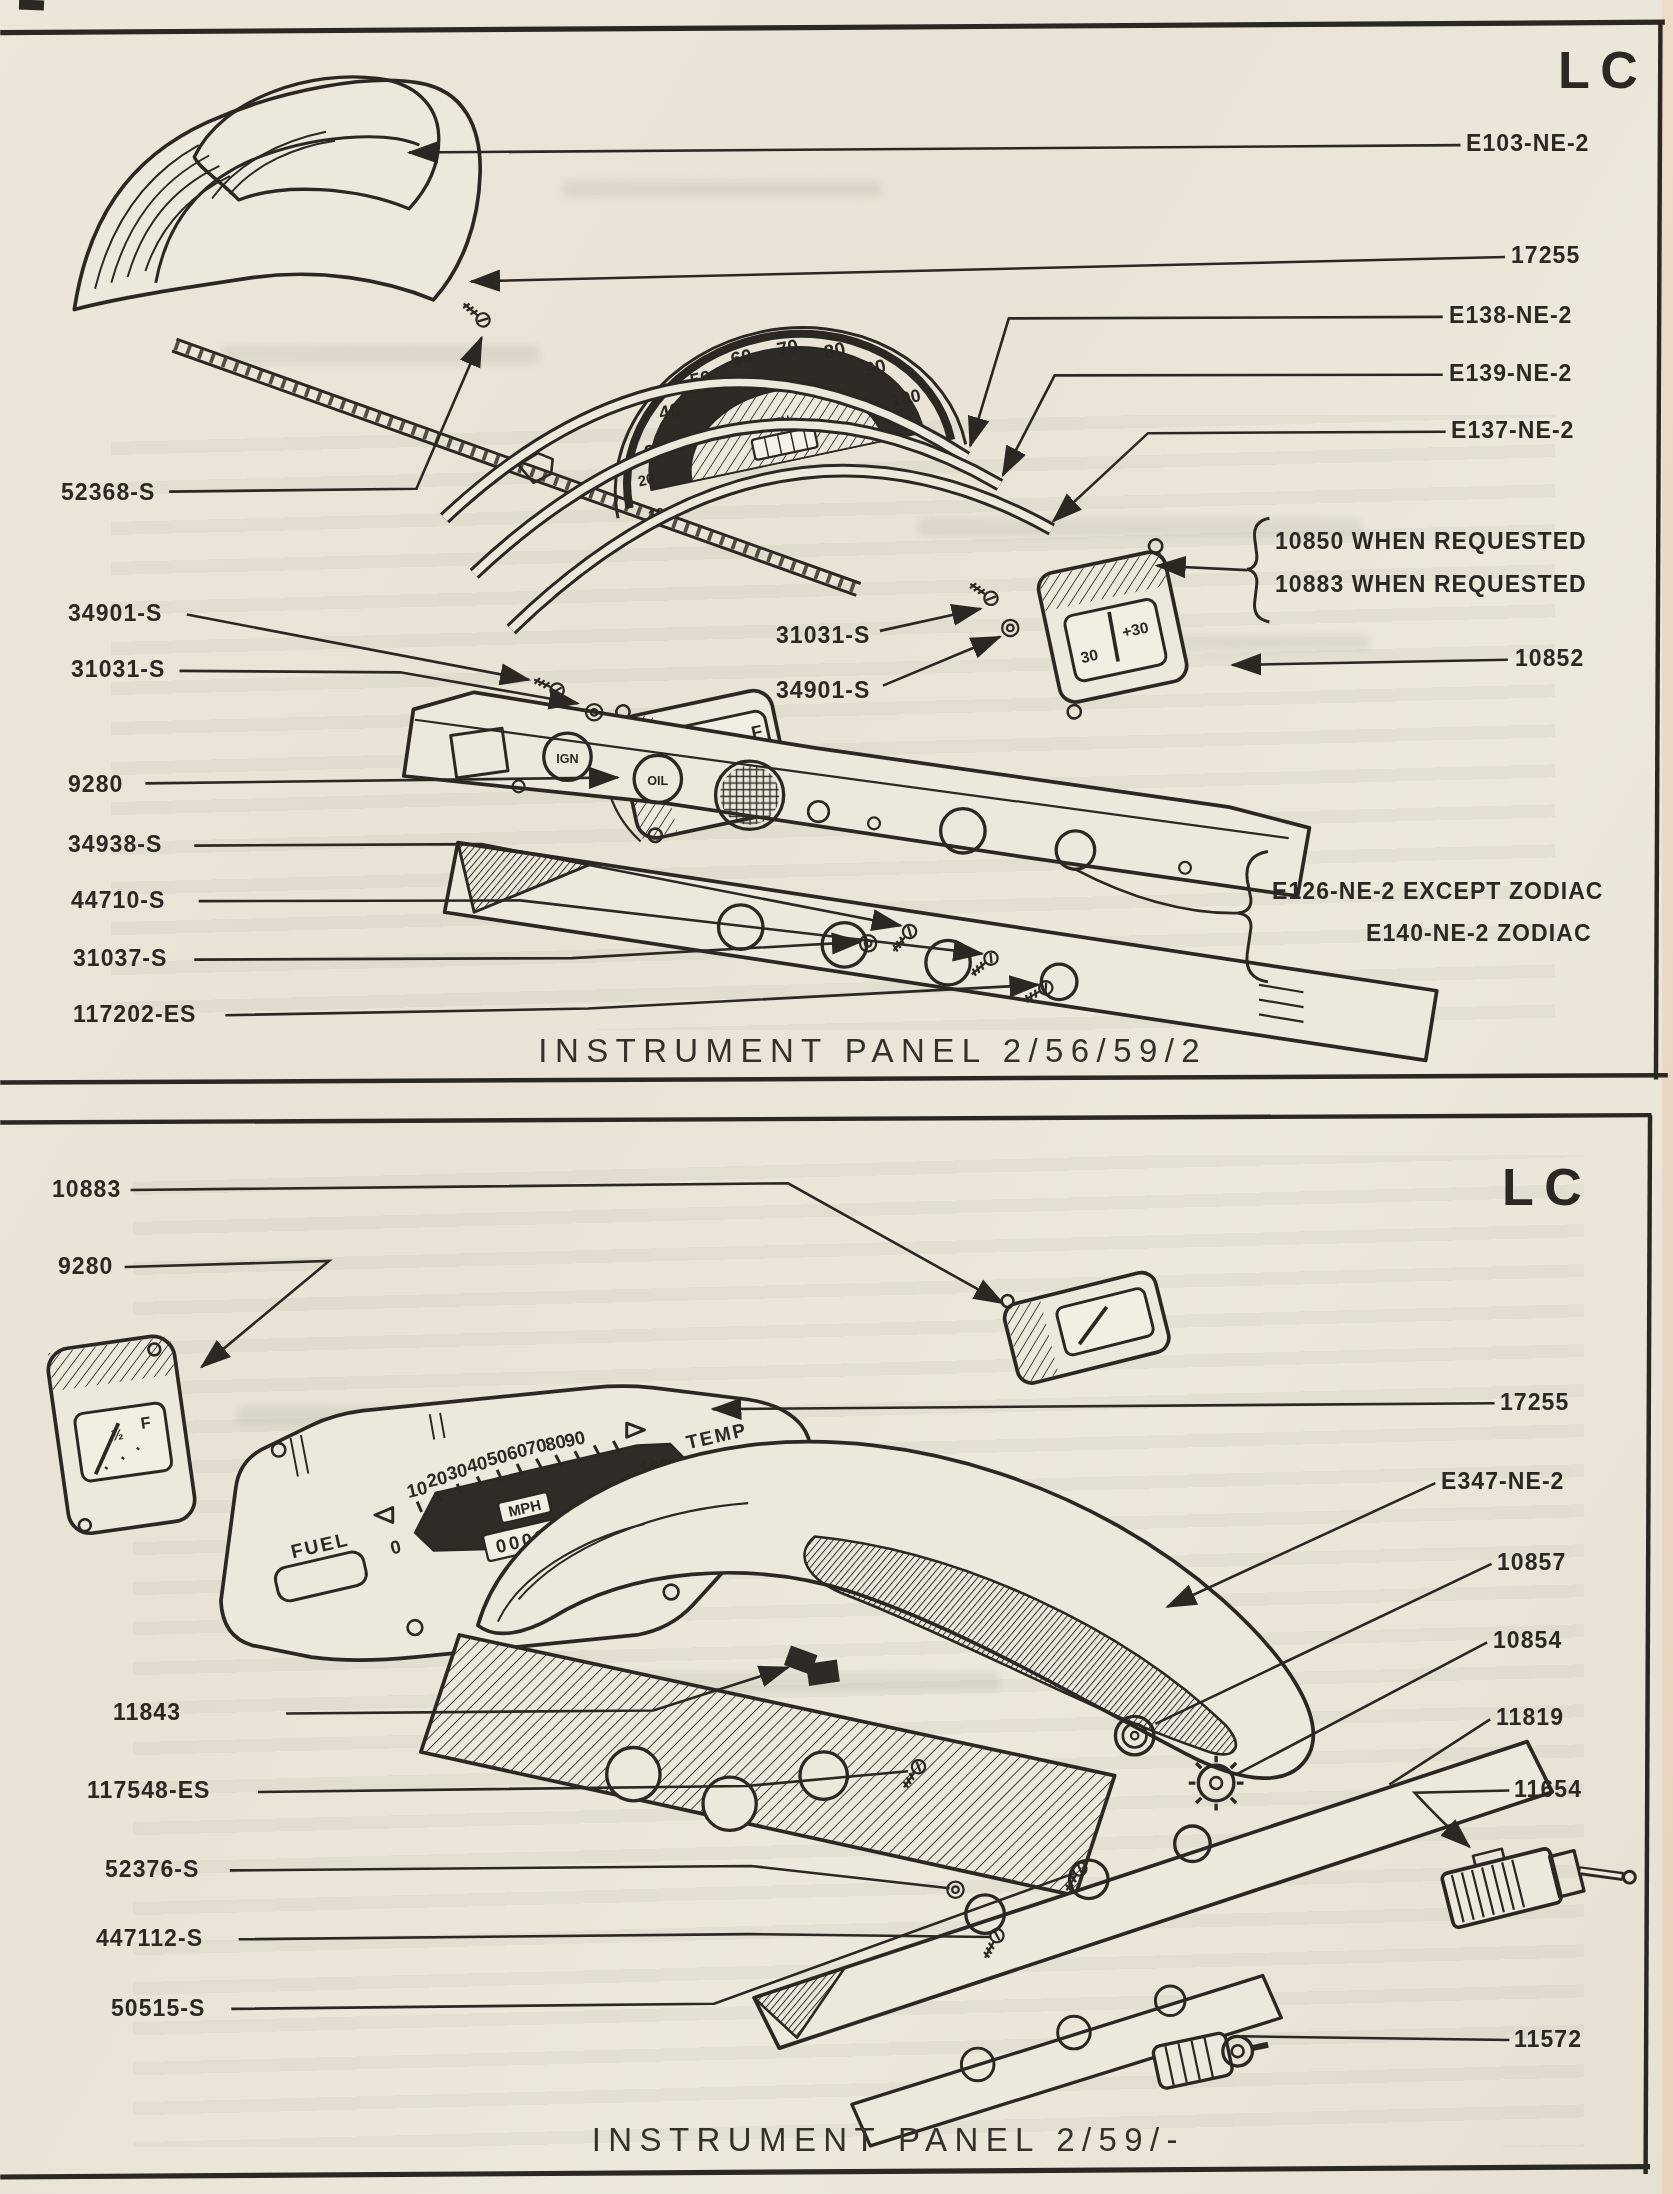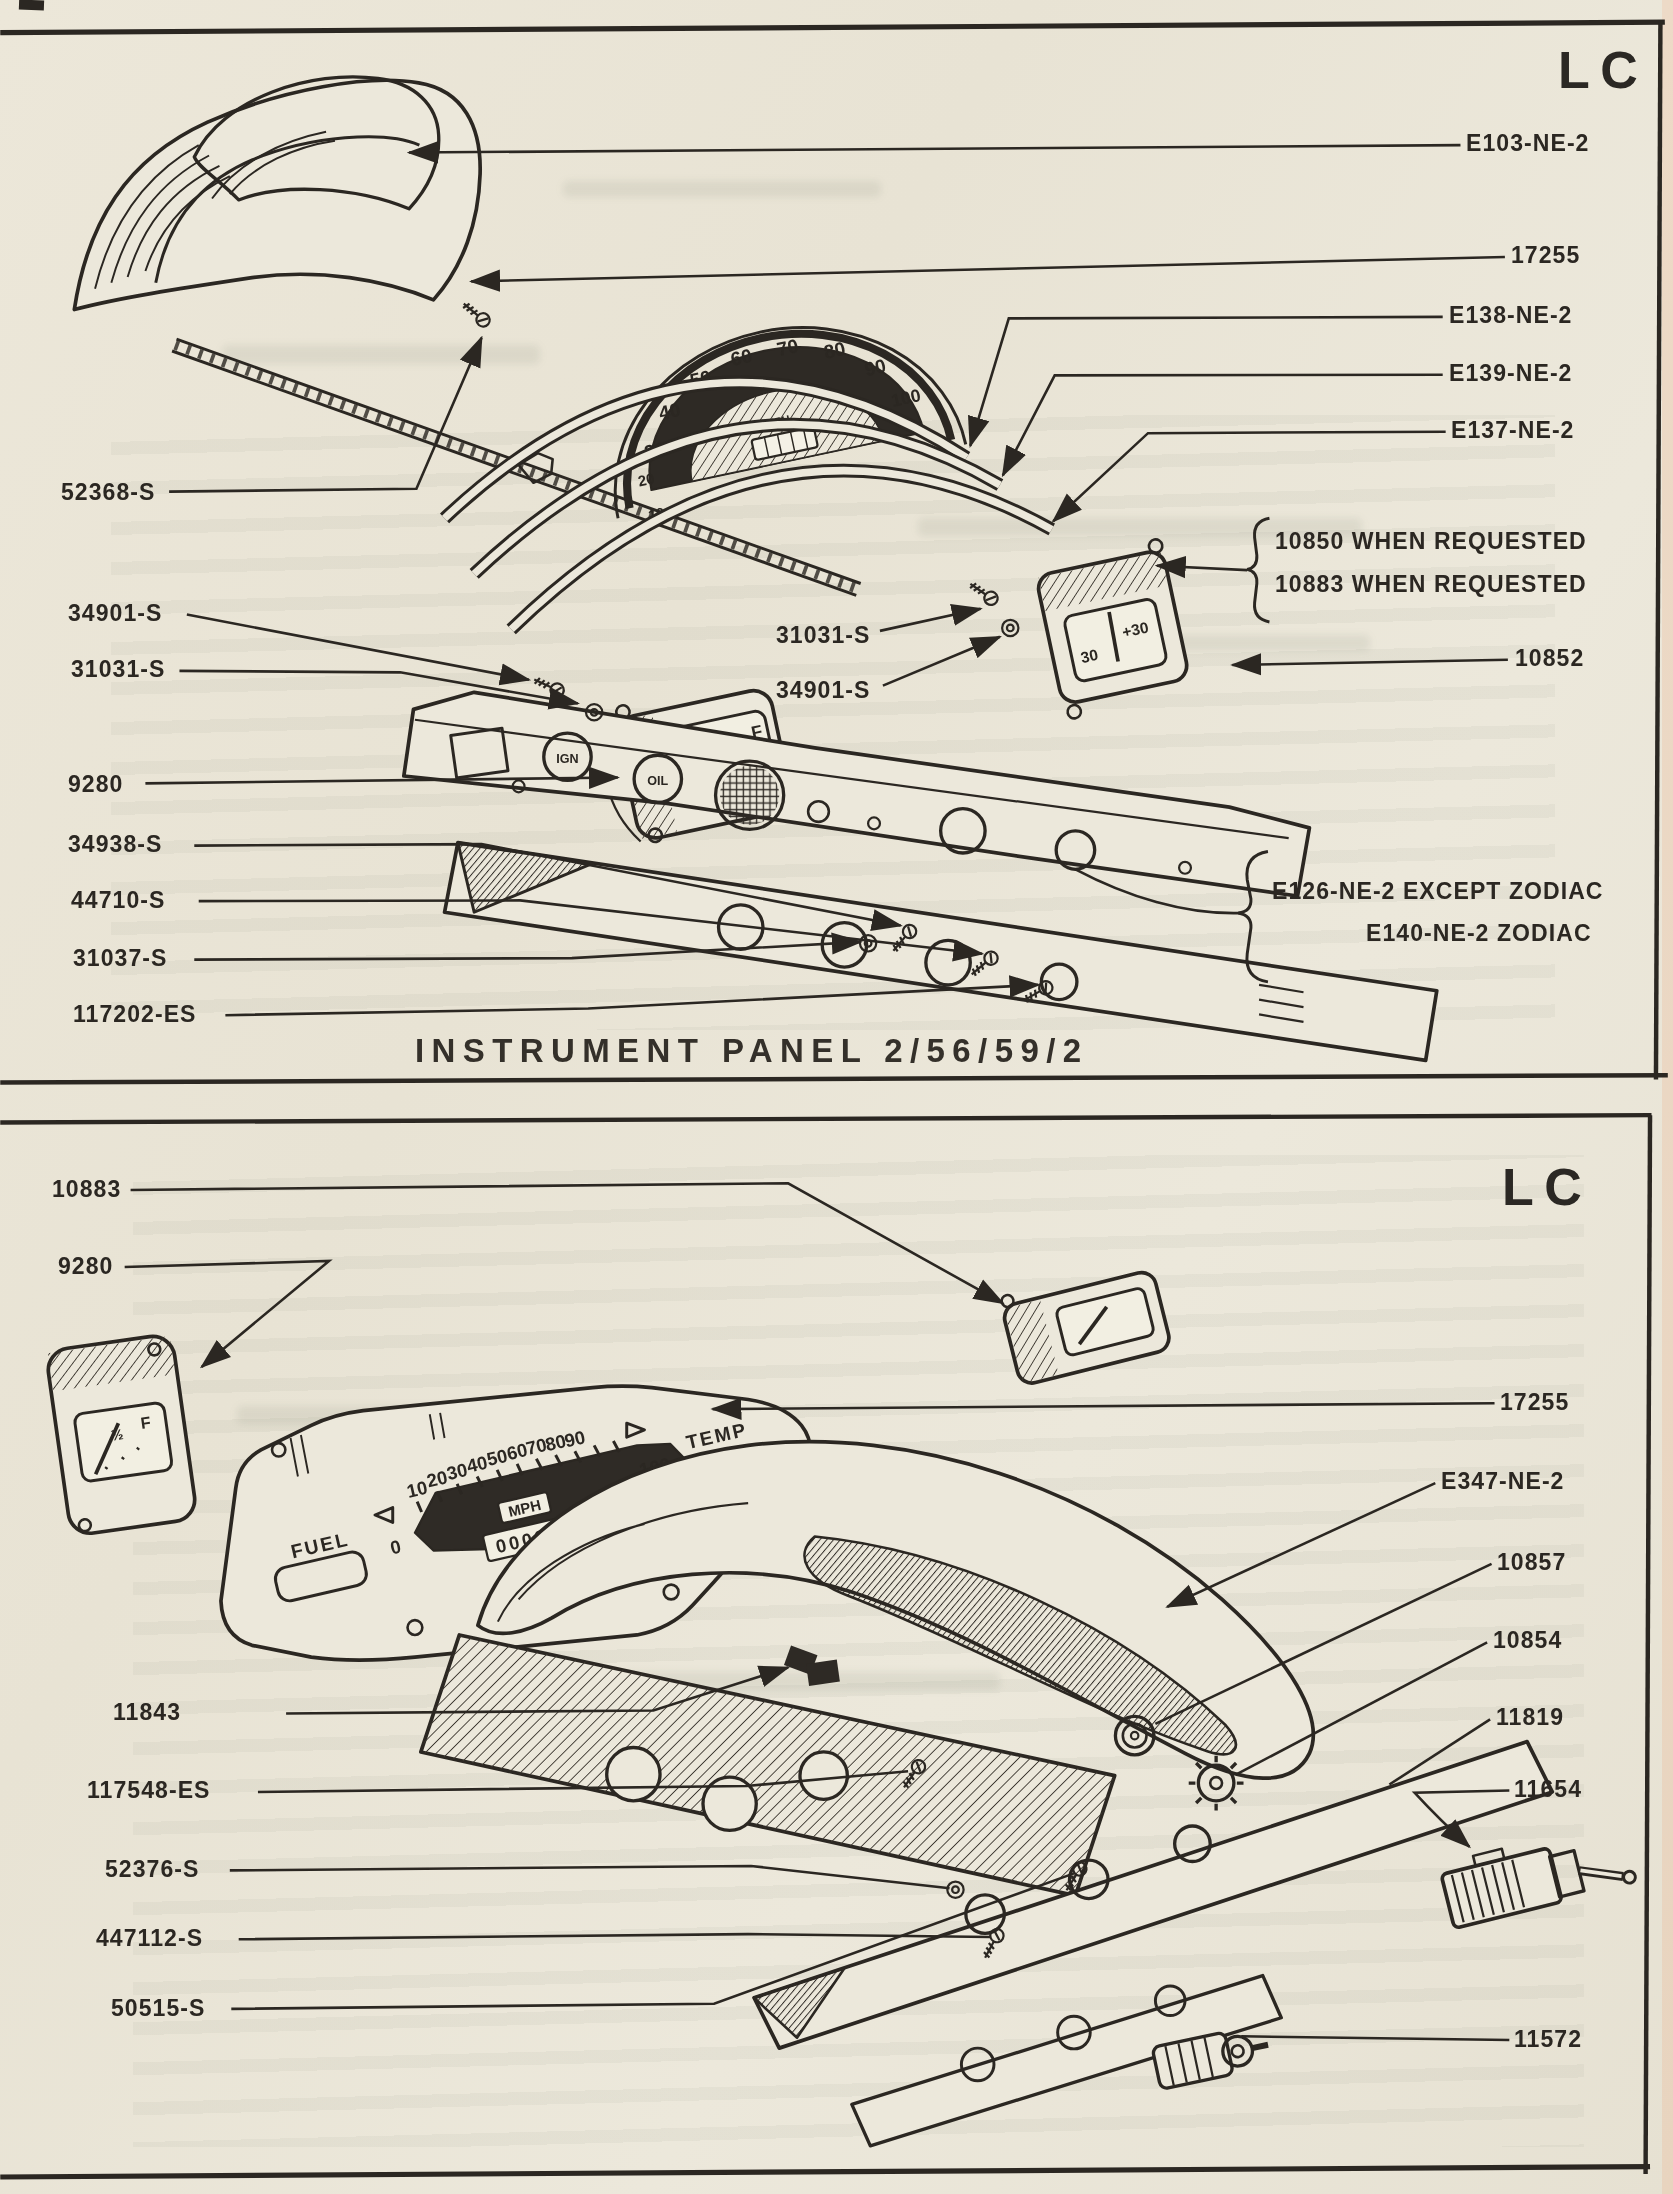--- a/index.html
+++ b/index.html
@@ -6,22 +6,22 @@
   #stage{position:relative;width:1674px;height:2194px;overflow:hidden;
          font-family:"Liberation Sans",sans-serif;}
   .paper{position:absolute;inset:0;
     background:linear-gradient(120deg,#ece7d9 0%,#e8e3d4 35%,#ece8db 65%,#e6e1d2 100%);}
   .edge-strip{position:absolute;right:0;top:0;width:12px;height:100%;
     background:linear-gradient(180deg,#eddac7,#e8d4bf);}
   .corner-mark{position:absolute;left:19px;top:0;width:25px;height:9.6px;background:#2b2722;
     transform:rotate(2deg);}
   .lbl{position:absolute;font-size:24px;font-weight:700;line-height:1;color:#2b2722;
        letter-spacing:1.1px;white-space:nowrap;transform:scaleX(.96);transform-origin:left center;}
-  .title{position:absolute;font-size:33px;font-weight:700;color:#34302a;letter-spacing:7.4px;
-        text-align:left;white-space:nowrap;}
+  .title{position:absolute;font-size:33px;font-weight:400;color:#34302a;letter-spacing:7.4px;
+        text-align:right;white-space:nowrap;}
   .lc{position:absolute;font-size:52px;font-weight:700;color:#2b2824;letter-spacing:10.4px;}
   .ghost{position:absolute;opacity:.85;pointer-events:none;
     background:repeating-linear-gradient(178.5deg,transparent 0 27px,rgba(96,105,88,.065) 27px 40px);}
   .bleed{position:absolute;background:rgba(95,104,86,.10);filter:blur(3.7px);border-radius:6px;
     pointer-events:none;}
   svg{position:absolute;left:0;top:0;}
   svg text{font-family:"Liberation Sans",sans-serif;font-weight:700;fill:#2b2722;}
 </style>
 </head>
 <body>
@@ -394,14 +394,15 @@
   <div class="lbl" style="left:105px;top:1857px;">52376-S</div>
   <div class="lbl" style="left:96px;top:1926px;">447112-S</div>
   <div class="lbl" style="left:111px;top:1996px;">50515-S</div>
   <div class="lbl" style="left:1500px;top:1390px;">17255</div>
   <div class="lbl" style="left:1441px;top:1469px;">E347-NE-2</div>
   <div class="lbl" style="left:1497px;top:1550px;">10857</div>
   <div class="lbl" style="left:1493px;top:1628px;">10854</div>
   <div class="lbl" style="left:1496px;top:1705px;">11819</div>
   <div class="lbl" style="left:1514px;top:1777px;">11654</div>
   <div class="lbl" style="left:1514px;top:2027px;">11572</div>
+  <div class="title" style="left:444px;top:2121px;width:741px;">INSTRUMENT PANEL 2/59/-</div>
 </div>
 
 
 </body></html>

